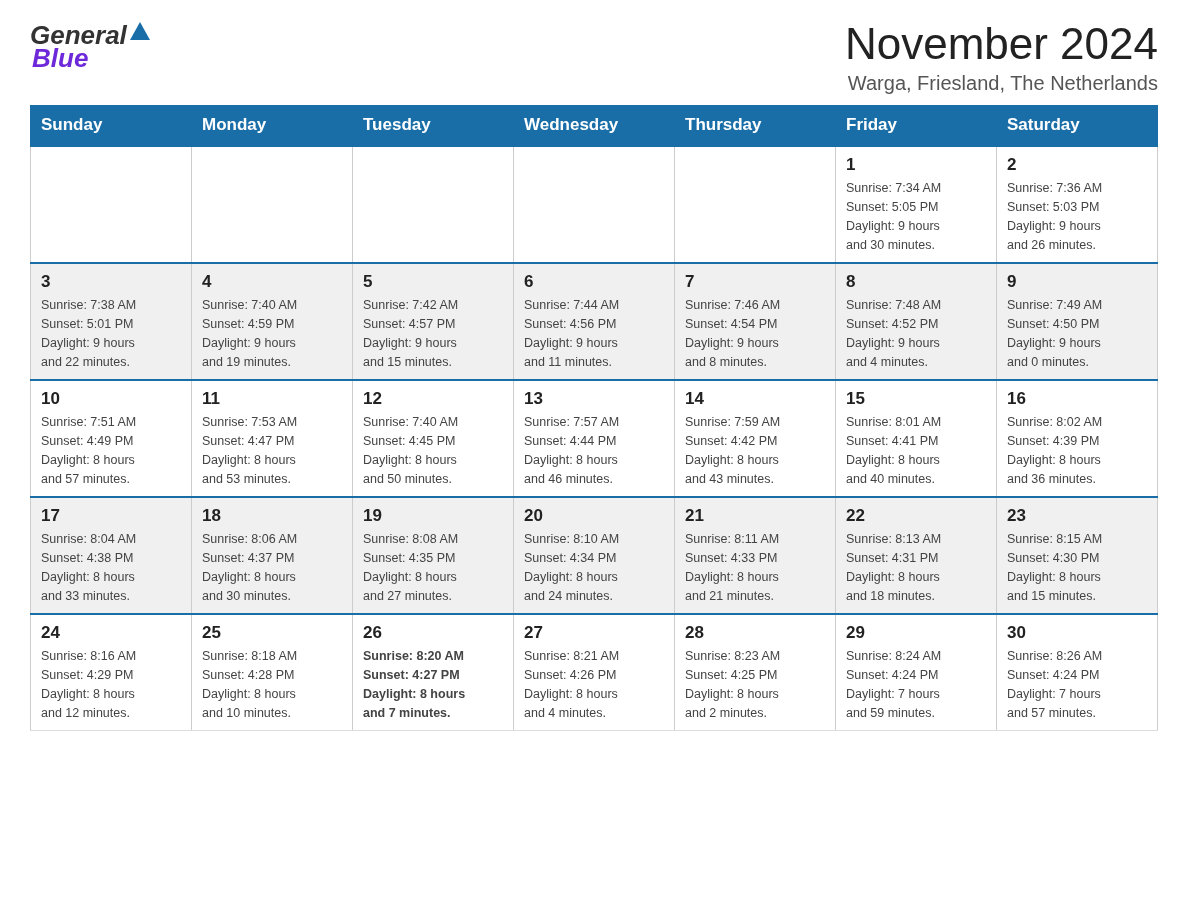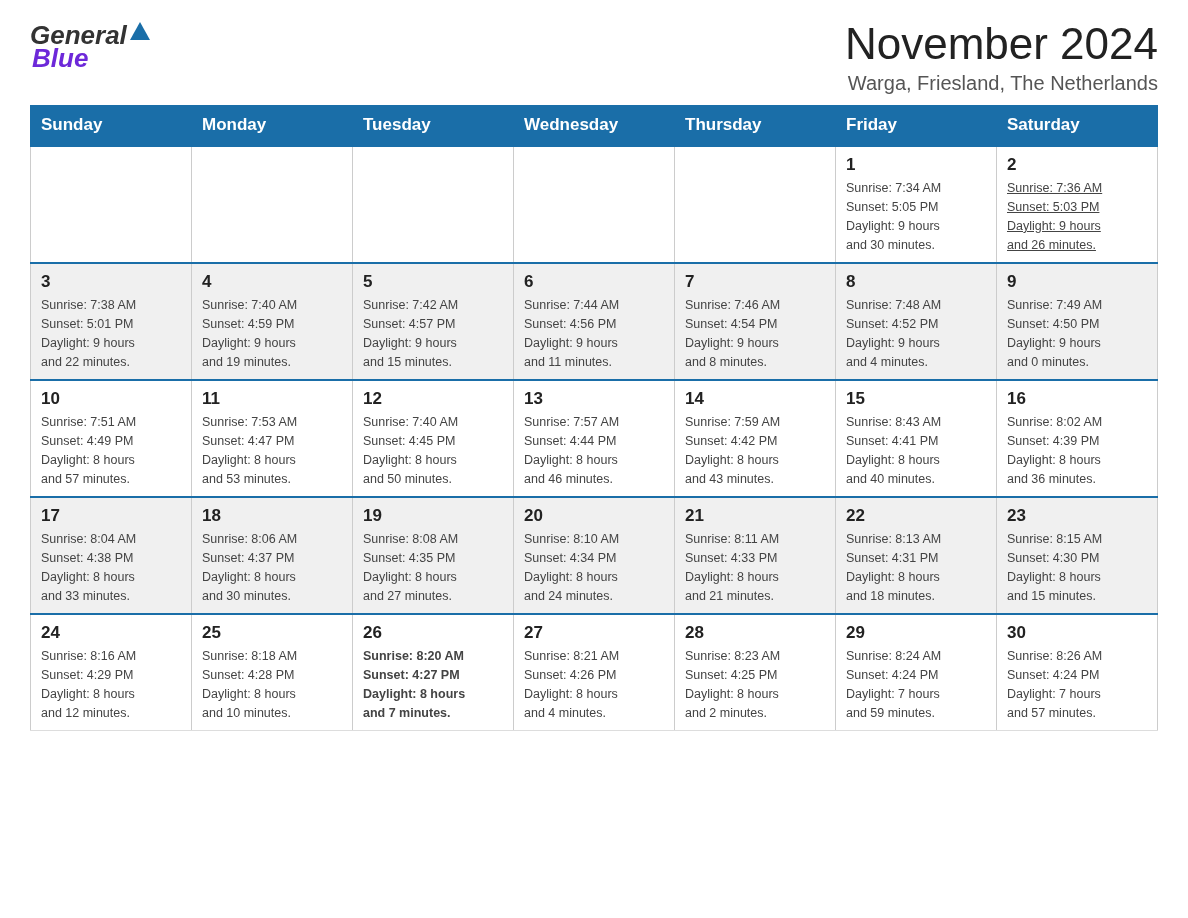--- a/index.html
+++ b/index.html
@@ -149,21 +149,21 @@
         <td class="empty-cell"></td>
         <td>
           <span class="day-number">1</span>
           <div class="day-info" style="white-space: pre-line;">Sunrise: 7:34 AM
 Sunset: 5:05 PM
 Daylight: 9 hours
 and 30 minutes.</div>
         </td>
         <td>
           <span class="day-number">2</span>
-          <div class="day-info" style="white-space: pre-line; text-decoration: underline;">Sunrise: 7:36 AM
+          <div class="day-info" style="white-space: pre-line;">Sunrise: 7:36 AM
 Sunset: 5:03 PM
 Daylight: 9 hours
 and 26 minutes.</div>
         </td>
       </tr>
       <tr class="week-row">
         <td>
           <span class="day-number">3</span>
           <div class="day-info" style="white-space: pre-line;">Sunrise: 7:38 AM
 Sunset: 5:01 PM
@@ -244,21 +244,21 @@
         </td>
         <td>
           <span class="day-number">14</span>
           <div class="day-info" style="white-space: pre-line;">Sunrise: 7:59 AM
 Sunset: 4:42 PM
 Daylight: 8 hours
 and 43 minutes.</div>
         </td>
         <td>
           <span class="day-number">15</span>
-          <div class="day-info" style="white-space: pre-line;">Sunrise: 8:43 AM
+          <div class="day-info" style="white-space: pre-line;">Sunrise: 8:01 AM
 Sunset: 4:41 PM
 Daylight: 8 hours
 and 40 minutes.</div>
         </td>
         <td>
           <span class="day-number">16</span>
           <div class="day-info" style="white-space: pre-line;">Sunrise: 8:02 AM
 Sunset: 4:39 PM
 Daylight: 8 hours
 and 36 minutes.</div>

